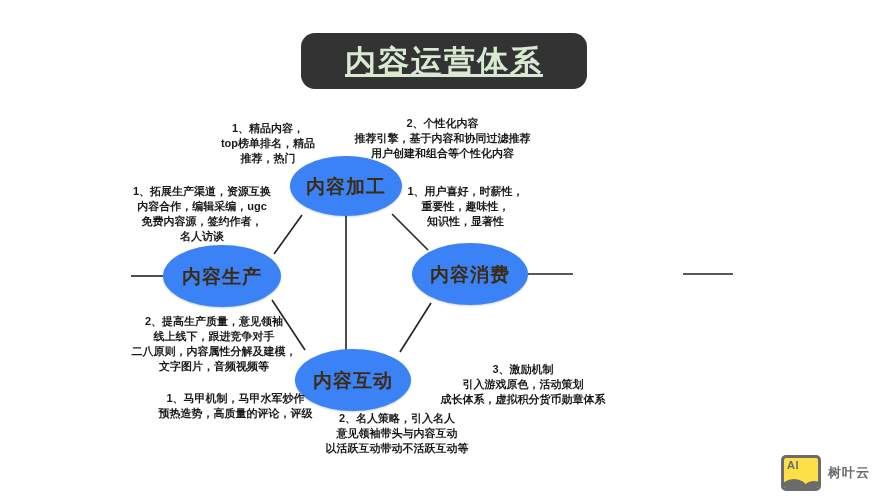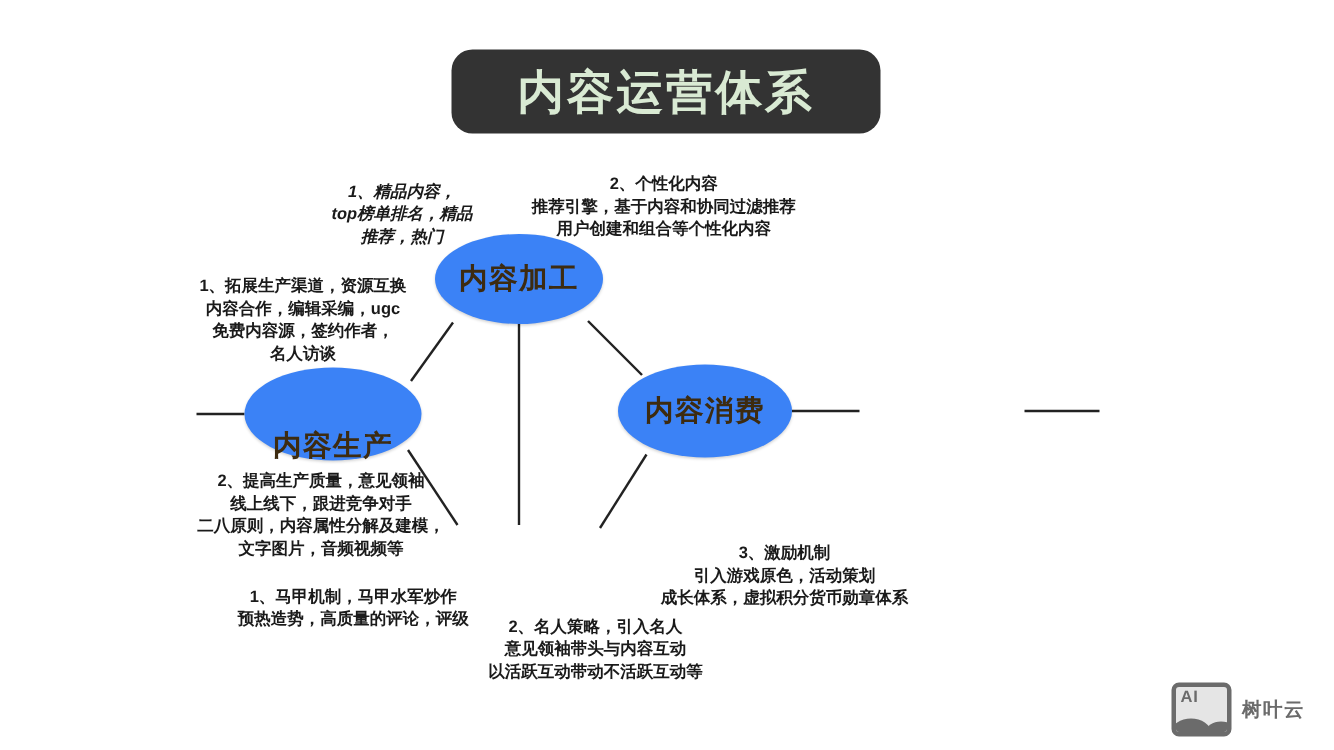--- a/index.html
+++ b/index.html
@@ -30,20 +30,21 @@
     display: flex;
     align-items: center;
     justify-content: center;
   }
   #title-text {
     color: #d9ead3;
     font-size: 31px;
     font-weight: 700;
     letter-spacing: 2px;
     line-height: 1;
+    text-decoration: underline;
   }
 
   
   #edges {
     position: absolute;
     left: 0;
     top: 0;
     width: 889px;
     height: 500px;
   }
@@ -57,38 +58,38 @@
     align-items: center;
     justify-content: center;
     color: #3d2b10;
     font-size: 19px;
     font-weight: 700;
     letter-spacing: 1px;
     box-shadow: 0 1px 2px rgba(0,0,0,0.18);
   }
   .node-label { line-height: 1; }
 
-  #node-production { left: 163px; top: 245px; width: 118px; height: 62px; align-items: flex-end; }
+  #node-production { left: 163px; top: 245px; width: 118px; height: 62px; }
   #node-processing { left: 290px; top: 156px; width: 112px; height: 60px; }
   #node-consumption { left: 412px; top: 243px; width: 116px; height: 62px; }
   #node-output     { left: 573px; top: 243px; width: 110px; height: 60px; }
   #node-interaction{ left: 295px; top: 349px; width: 116px; height: 62px; }
 
   
   .note {
     position: absolute;
     color: #1a1a1a;
     font-size: 11px;
     line-height: 15px;
     white-space: pre-line;
     font-weight: 600;
   }
   .note.center { text-align: center; }
 
-  #note-1 { left: 178px; top: 121px; width: 180px; font-style: italic; }
+  #note-1 { left: 178px; top: 121px; width: 180px; }
   #note-2 { left: 335px; top: 116px; width: 215px; }
   #note-3 { left: 112px; top: 184px; width: 180px; }
   #note-4 { left: 398px; top: 184px; width: 135px; }
   #note-5 { left: 508px; top: 167px; width: 92px; }
   #note-6 { left: 594px; top: 178px; width: 190px; }
   #note-7 { left: 124px; top: 314px; width: 180px; }
   #note-8 { left: 525px; top: 303px; width: 195px; }
   #note-9 { left: 398px; top: 362px; width: 250px; }
   #note-10 { left: 128px; top: 391px; width: 215px; }
   #note-11 { left: 286px; top: 411px; width: 222px; }
@@ -102,21 +103,21 @@
     align-items: center;
     gap: 7px;
   }
   #wm-icon {
     width: 34px;
     height: 30px;
     border: 3px solid #6b6b6b;
     border-radius: 5px;
     position: relative;
     overflow: hidden;
-    background: #e5e5e5;
+    background: #fde047;
   }
   #wm-icon .ai-text {
     position: absolute;
     left: 3px;
     top: 1px;
     font-size: 11px;
     font-weight: 700;
     color: #6b6b6b;
     letter-spacing: 0.5px;
   }
@@ -174,32 +175,38 @@
   </svg>
 
   <div class="node" id="node-production">
     <span class="node-label">内容生产</span>
   </div>
   <div class="node" id="node-processing">
     <span class="node-label">内容加工</span>
   </div>
   <div class="node" id="node-consumption">
     <span class="node-label">内容消费</span>
+  </div>
+  <div class="node" id="node-interaction">
+    <span class="node-label">内容互动</span>
   </div>
 
   <div class="note center" id="note-1">1、精品内容，
 top榜单排名，精品
 推荐，热门</div>
   <div class="note center" id="note-2">2、个性化内容
 推荐引擎，基于内容和协同过滤推荐
 用户创建和组合等个性化内容</div>
   <div class="note center" id="note-3">1、拓展生产渠道，资源互换
 内容合作，编辑采编，ugc
 免费内容源，签约作者，
 名人访谈</div>
+  <div class="note center" id="note-4">1、用户喜好，时薪性，
+重要性，趣味性，
+知识性，显著性</div>
   <div class="note center" id="note-7">2、提高生产质量，意见领袖
 线上线下，跟进竞争对手
 二八原则，内容属性分解及建模，
 文字图片，音频视频等</div>
   <div class="note center" id="note-9">3、激励机制
 引入游戏原色，活动策划
 成长体系，虚拟积分货币勋章体系</div>
   <div class="note center" id="note-10">1、马甲机制，马甲水军炒作
 预热造势，高质量的评论，评级</div>
   <div class="note center" id="note-11">2、名人策略，引入名人

